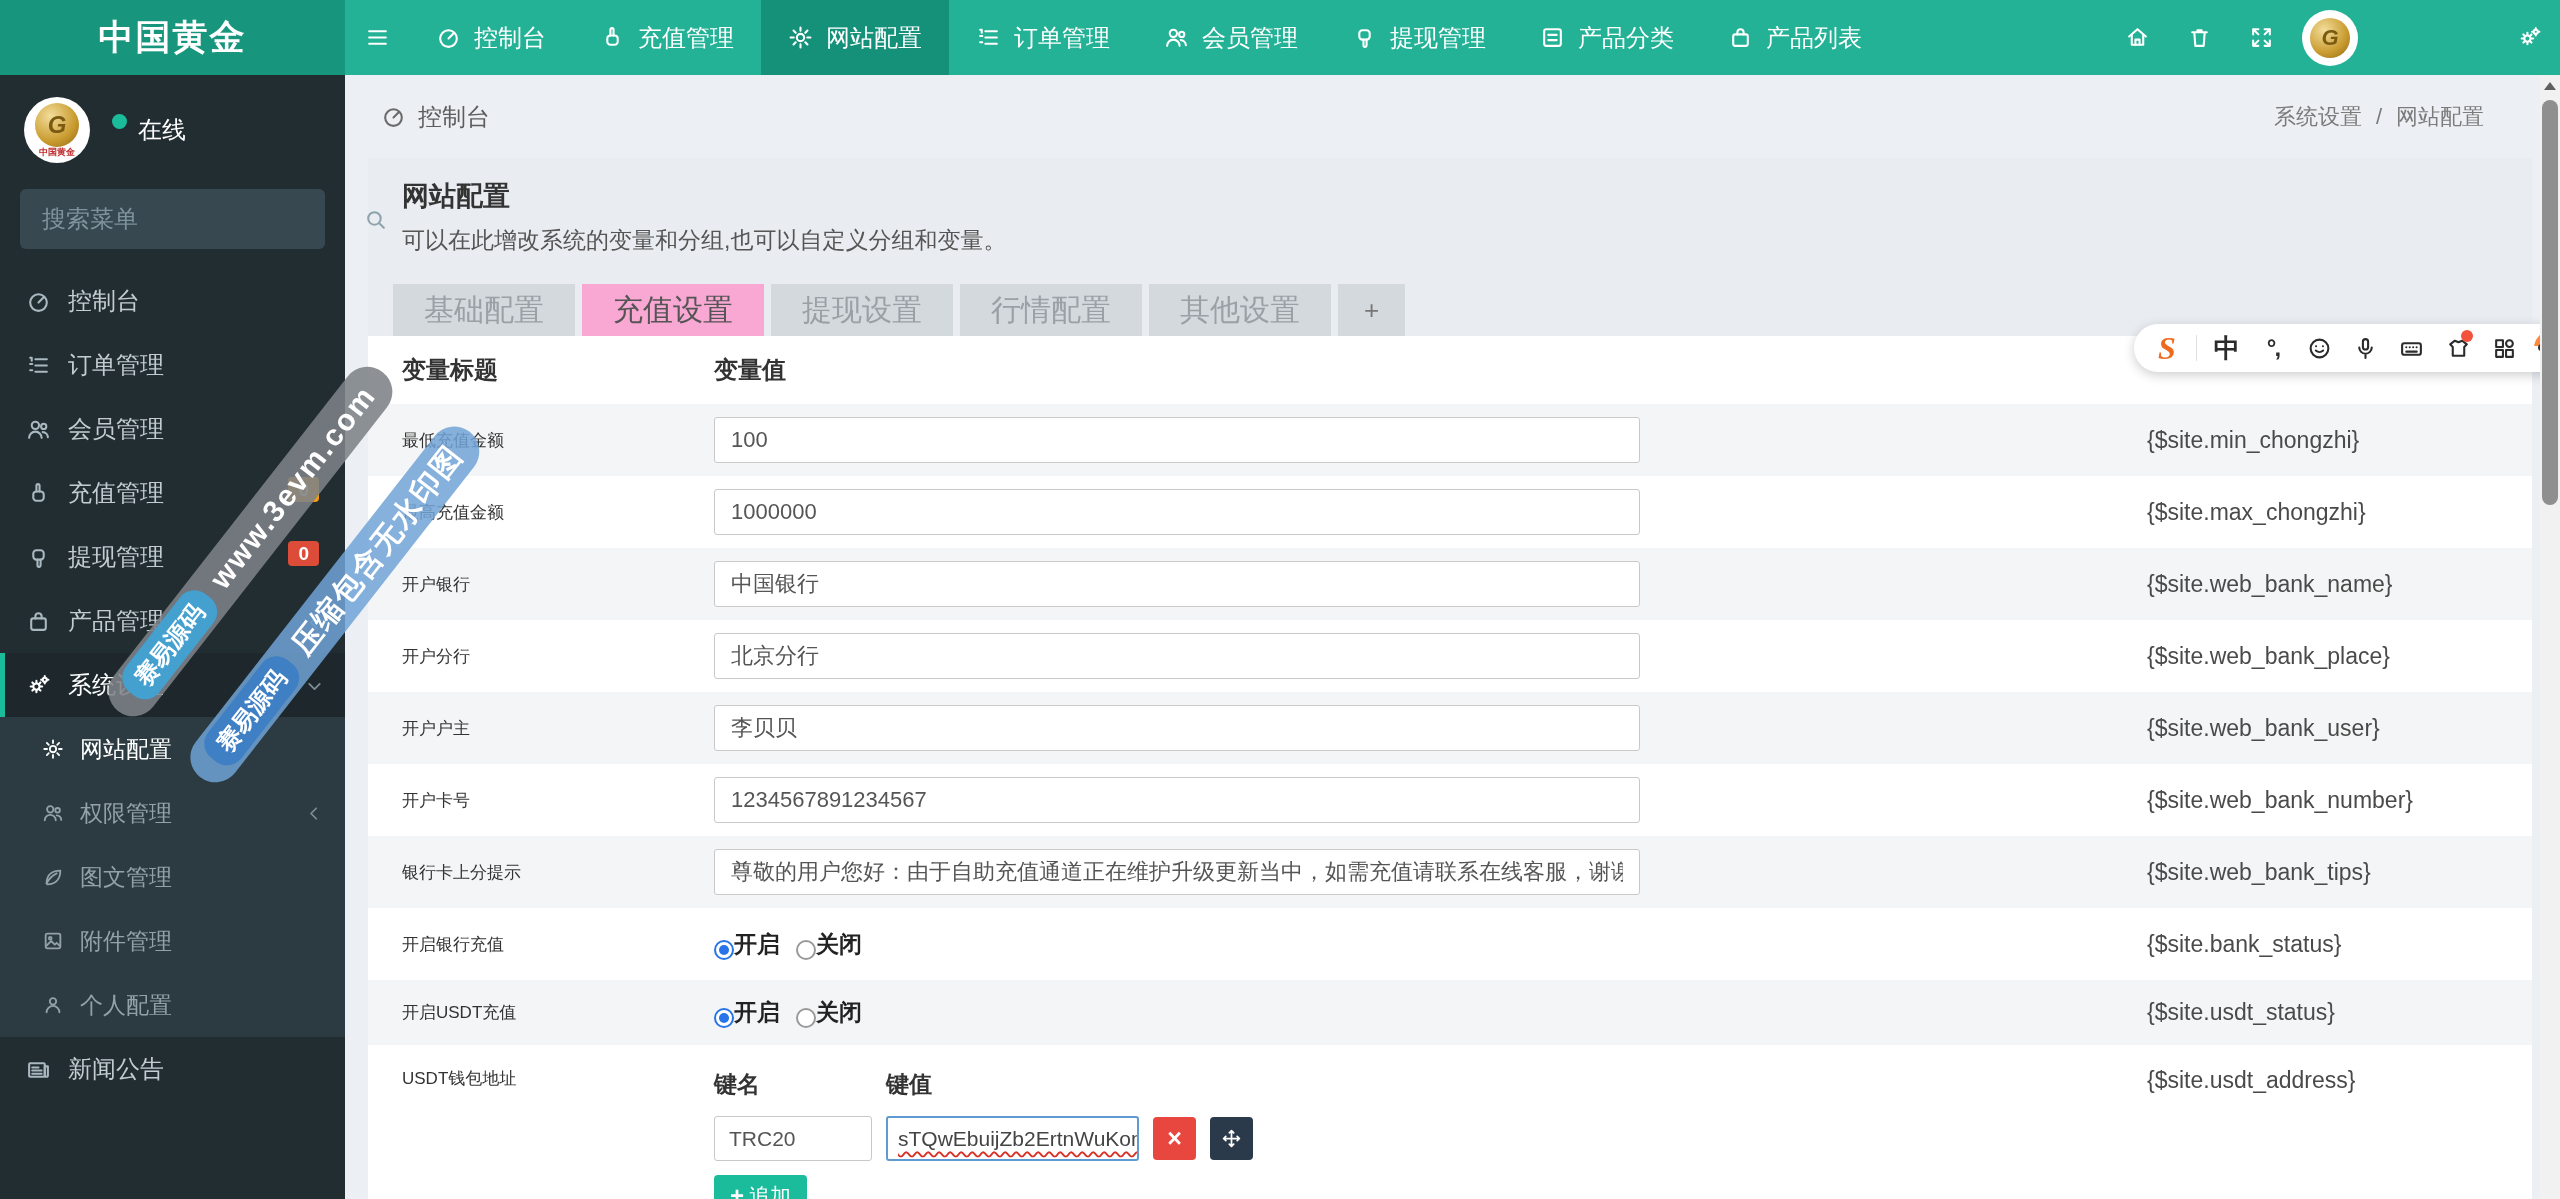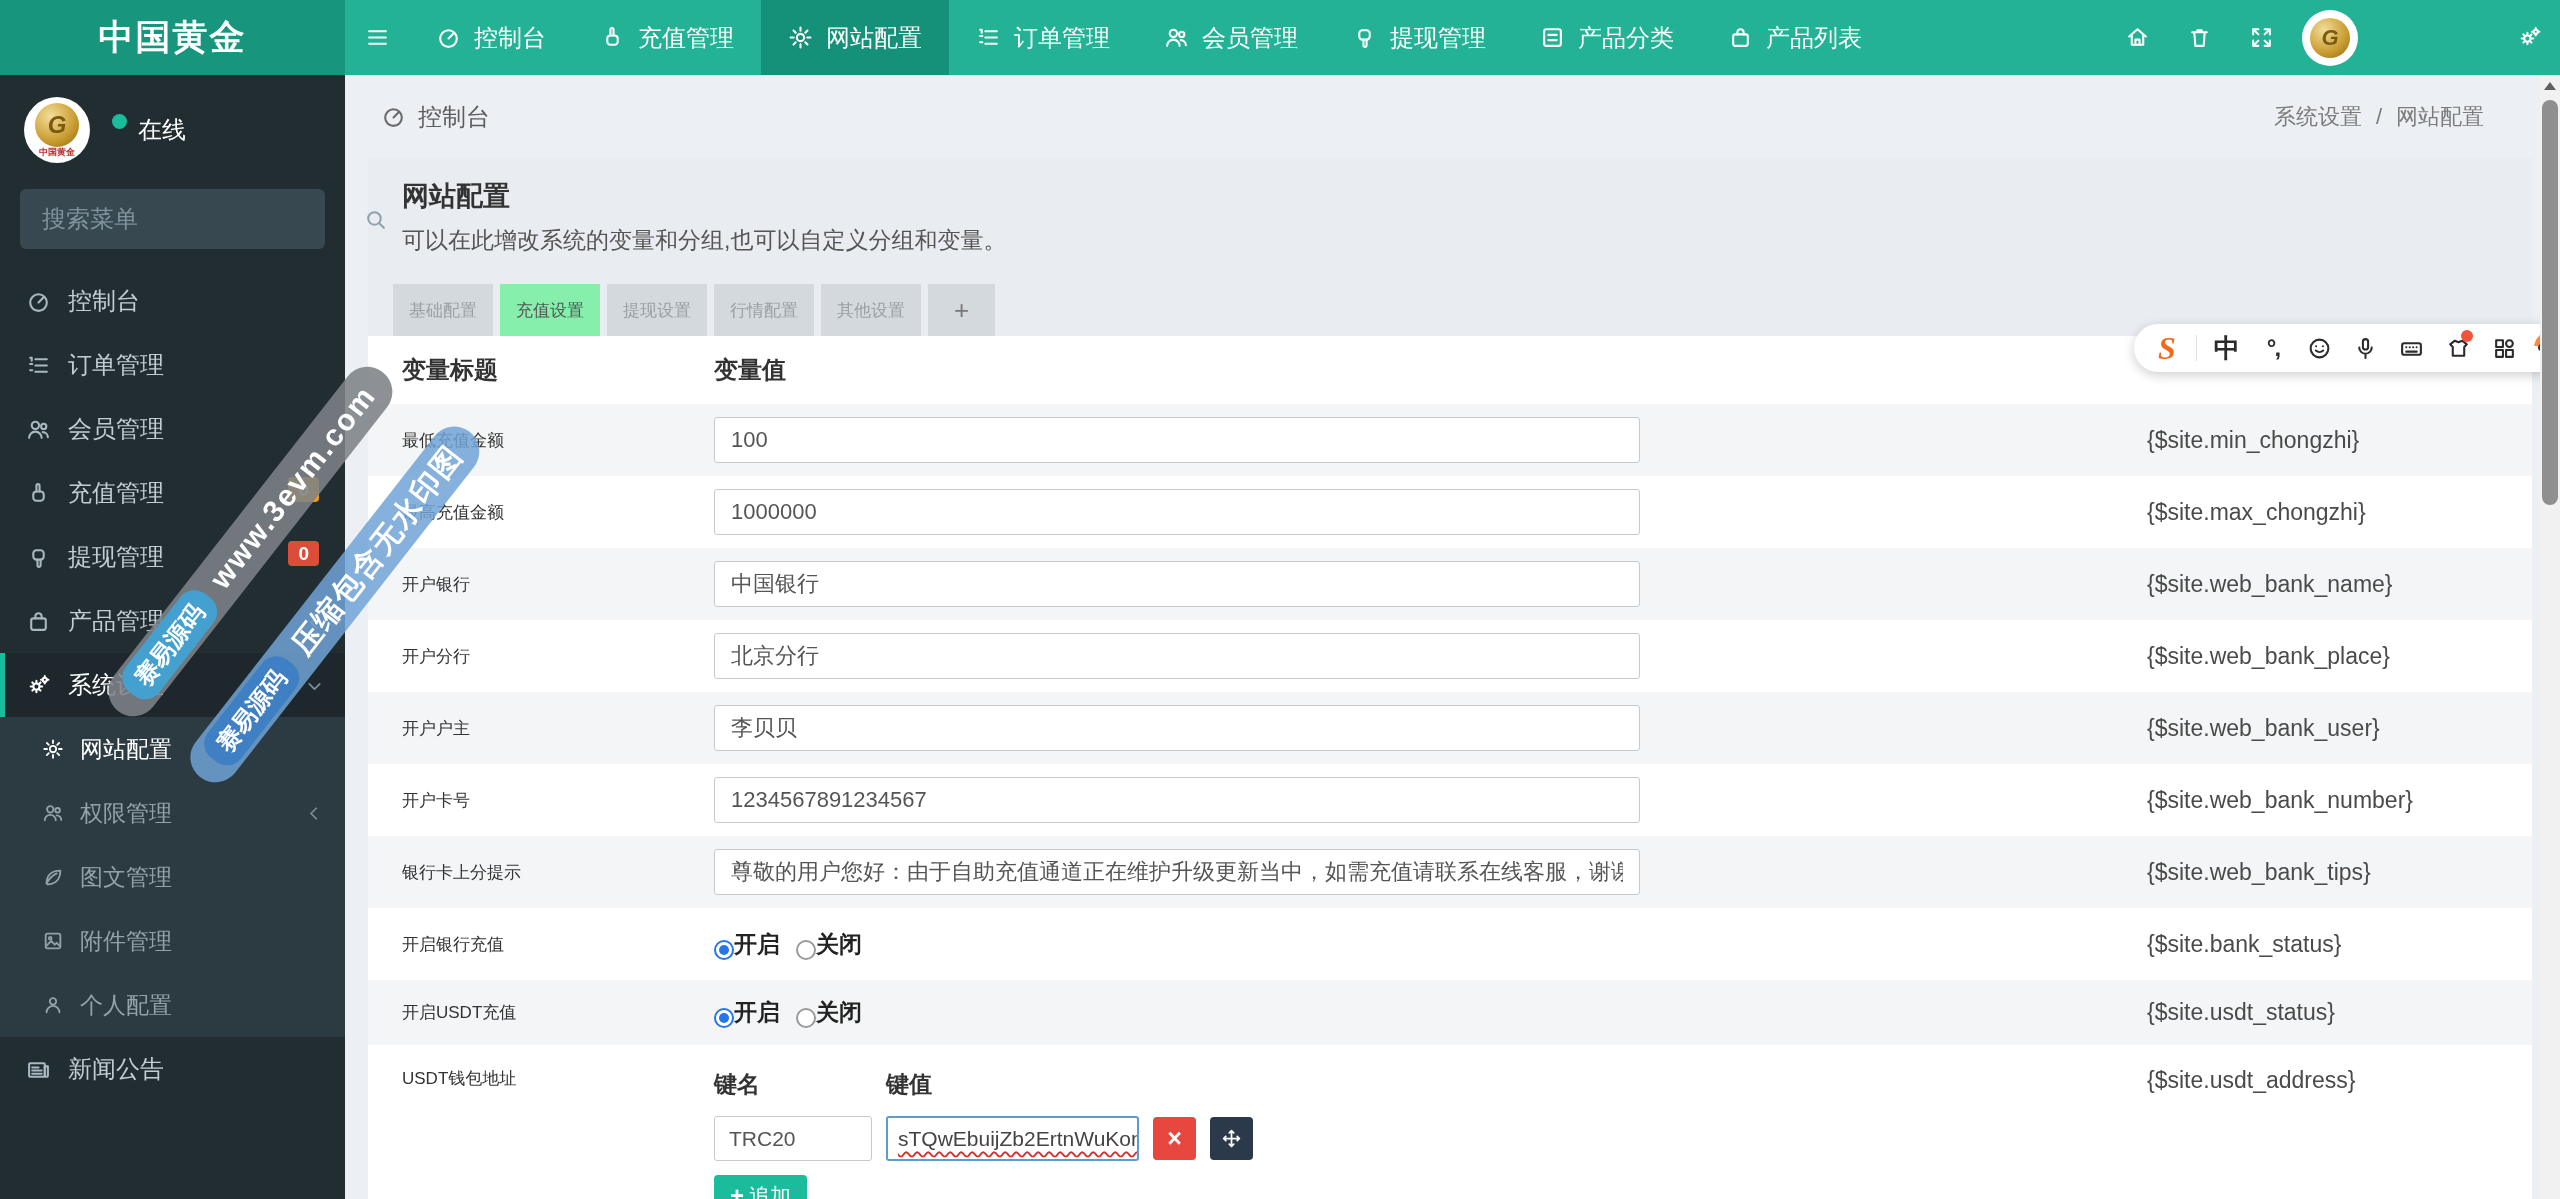--- a/index.html
+++ b/index.html
@@ -55,22 +55,22 @@
   .content{position:absolute;left:345px;top:75px;width:2195px;height:1124px;overflow:hidden}
   .crumbbar{height:83px;display:flex;align-items:center;padding:0 36px;color:#5d5d5d;font-size:24px;gap:12px}
   .crumbbar .ic{color:#6b6b6b}
   .crumb-right{margin-left:auto;color:#7b7b7b;font-size:22px;display:flex;gap:14px;align-items:center;padding-right:20px}
   .crumb-link{cursor:pointer}
 
   .card{margin:0 8px 0 23px;background:#e9edf1;padding-top:20px}
   .card-title{margin:0 0 0 34px;font-size:27px;font-weight:bold;color:#333}
   .card-sub{margin:11px 0 0 34px;font-size:23px;color:#555}
   .tabs{display:flex;gap:7px;margin:28px 0 0 25px;align-items:flex-end}
-  .tab{height:52px;padding:0 16px;display:flex;align-items:center;background:#d4d9de;color:#9aa0a6;font-size:17px;cursor:pointer}
-  .tab.active{background:#86efac;color:#555}
+  .tab{height:52px;padding:0 31px;display:flex;align-items:center;background:#d4d9de;color:#9aa0a6;font-size:30px;cursor:pointer}
+  .tab.active{background:#f9a8d4;color:#555}
   .tab.add{padding:0 26px;color:#777;font-size:26px}
 
   .pane{background:#fff;min-height:840px}
   .thead{display:flex;height:68px;align-items:center;font-weight:bold;font-size:24px;color:#333}
   .col-label{flex:0 0 346px;padding-left:34px;box-sizing:border-box;color:#333;font-size:17px}
   .thead .col-label{font-size:24px;font-weight:bold}
   .col-value{flex:0 0 926px}
   .col-var{margin-left:507px;font-size:23px;color:#4a4a4a;white-space:nowrap}
   .row{display:flex;align-items:center;min-height:72px}
   .row.odd{background:#f4f5f6}

